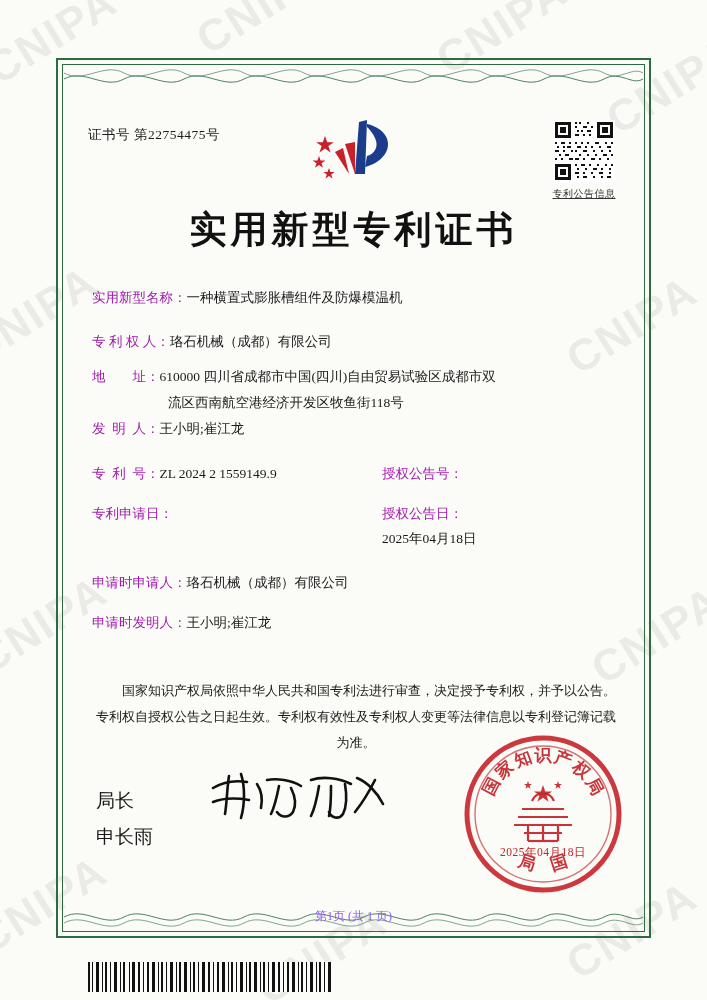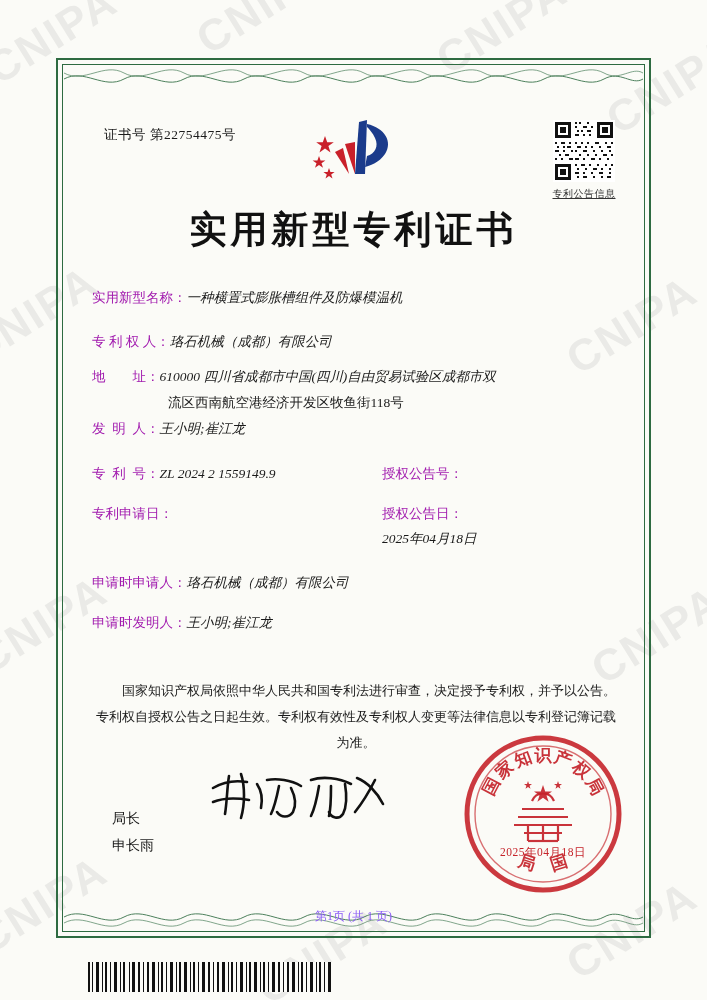--- a/index.html
+++ b/index.html
@@ -70,21 +70,20 @@
   .deco.bot { top: 904px; }
   .deco svg { display:block; }
 
   .certno {
     position: absolute;
     left: 88px;
     top: 126px;
     font-size: 13.5px;
     color: #1b1b1b;
     letter-spacing: .5px;
-    margin-left: 16px;
   }
 
   
   .logo {
     position: absolute;
     left: 305px;
     top: 118px;
     width: 96px;
     height: 74px;
   }
@@ -140,21 +139,20 @@
     margin-bottom: 10px;
   }
   .lbl {
     flex: 0 0 auto;
     white-space: pre;
     color: #a21caf;
   }
   .val {
     flex: 1 1 auto;
     color: #1a1a1a;
-    font-style: italic;
   }
   .row.two .col {
     display: flex;
   }
   .row.two .col1 { width: 290px; }
   .row.two .col2 { width: 240px; flex-direction: column; }
   .addr-2 {
     margin-left: 76px;
     font-family: Liberation Serif, serif;
   }
@@ -168,26 +166,25 @@
     line-height: 2.0;
     color: #1a1a1a;
     text-align: center;
   }
   .statement p { margin: 0; }
   .statement .indent { text-indent: 26px; }
 
   
   .director {
     position: absolute;
-    left: 112px;
+    left: 96px;
     top: 783px;
-    font-size: 14px;
+    font-size: 19px;
     line-height: 1.9;
     color: #1a1a1a;
-    margin-top: 23px;
   }
   .signature {
     position: absolute;
     left: 205px;
     top: 768px;
     width: 190px;
     height: 58px;
   }
 
   

